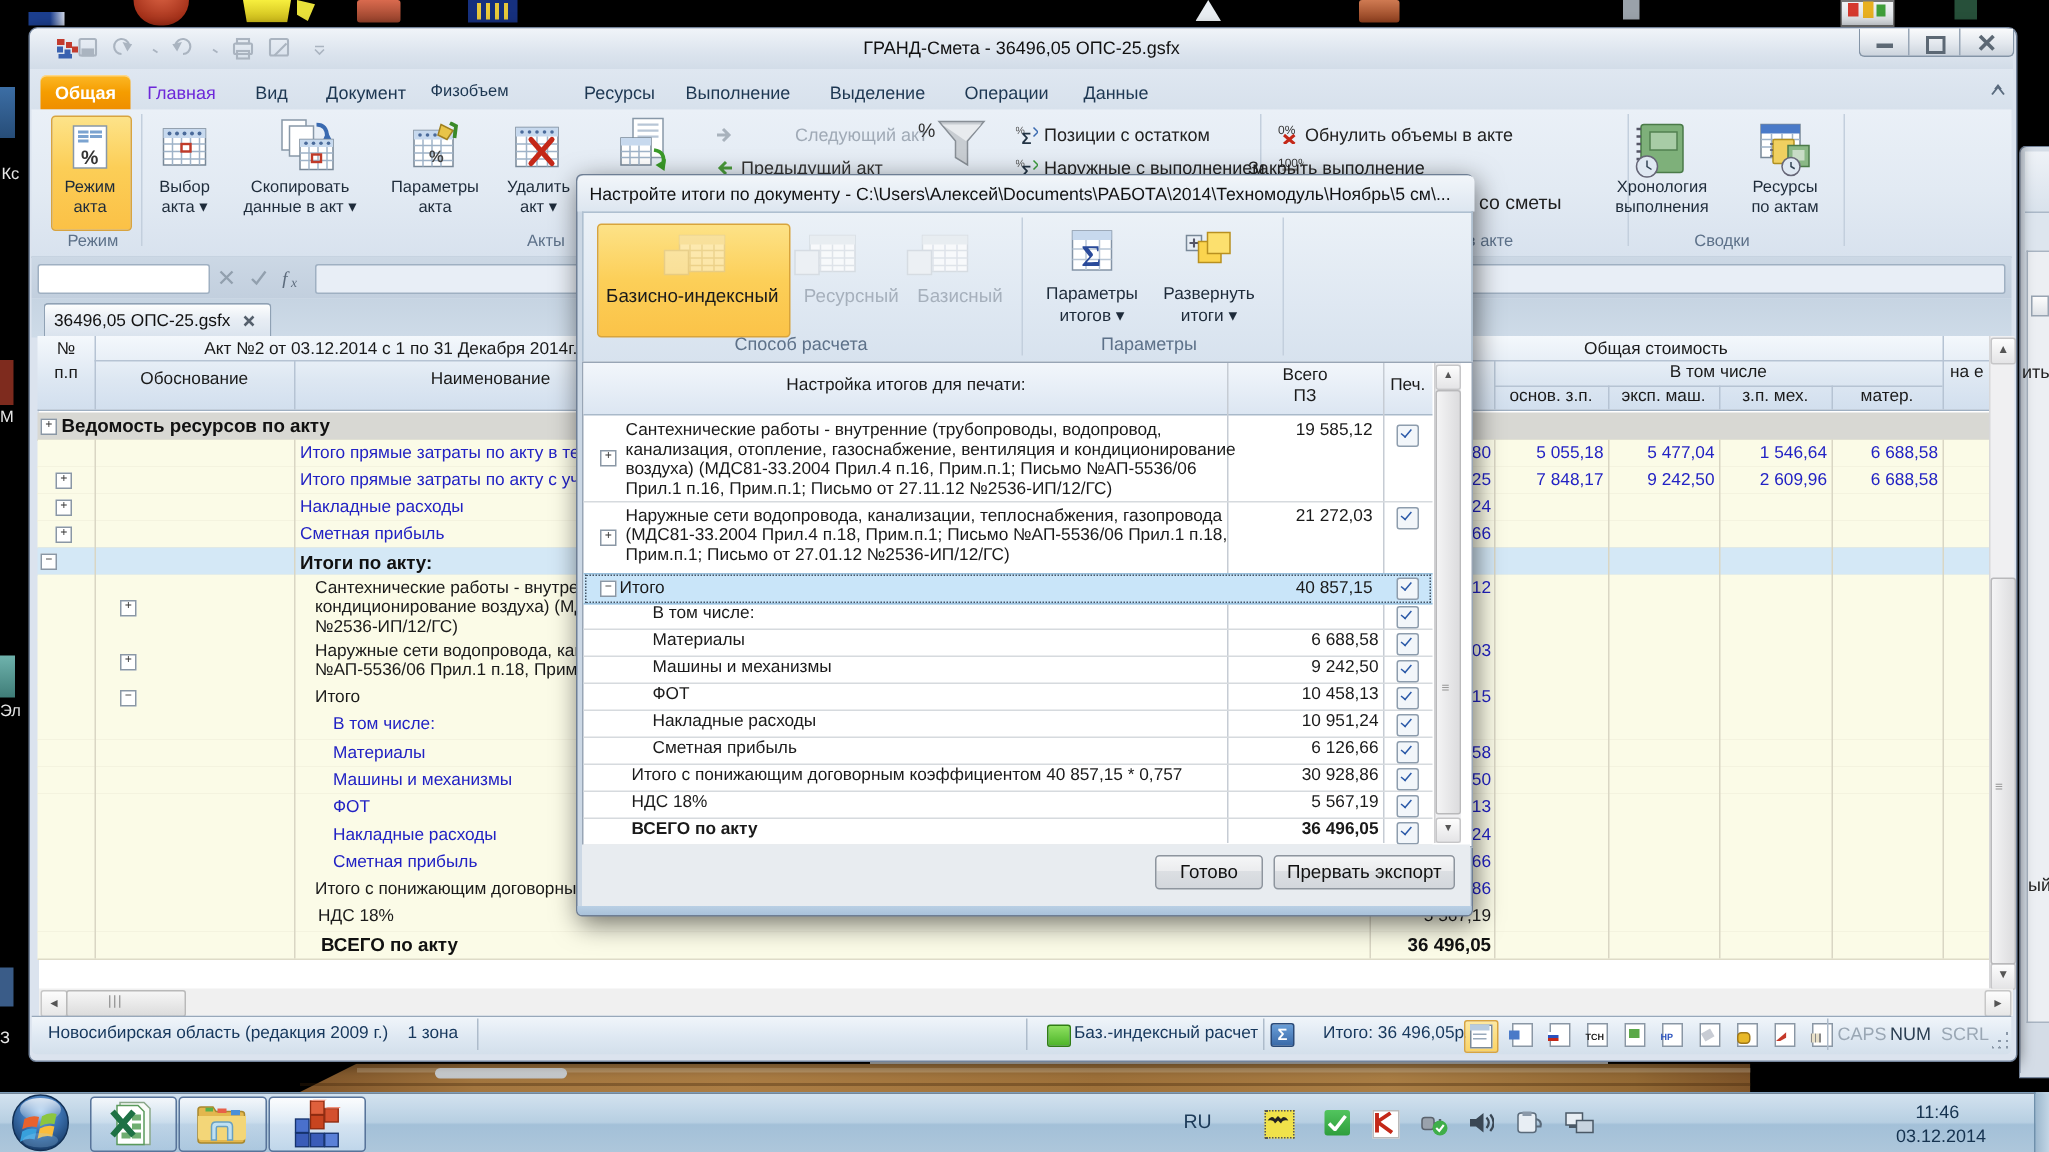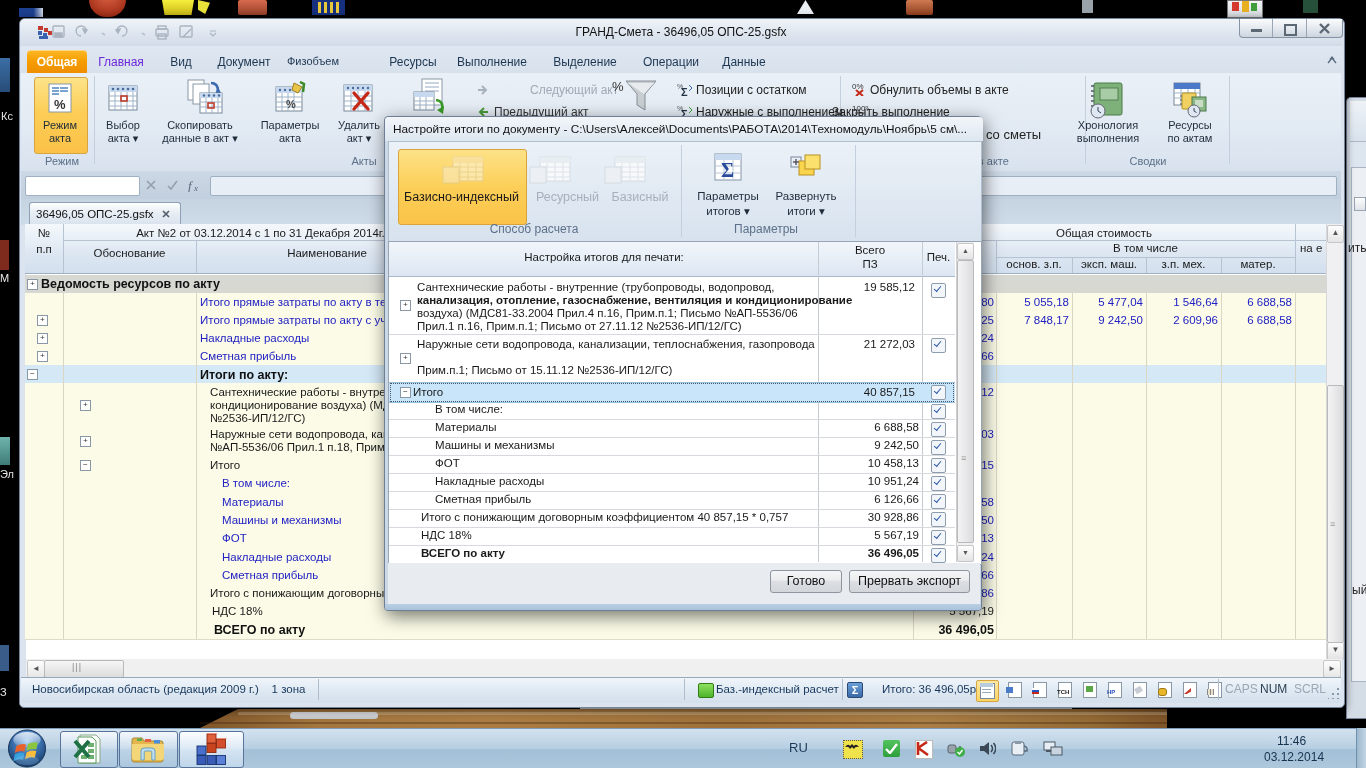--- a/index.html
+++ b/index.html
@@ -528,29 +528,30 @@
  <div class="tx" style="left:4px;top:134px;width:430px;text-align:center;font-size:11.5px;color:#1a1a1a;">Настройка итогов для печати:</div>
  <div class="tx" style="left:433px;top:127px;width:104px;text-align:center;font-size:11.5px;color:#1a1a1a;">Всего</div>
  <div class="tx" style="left:433px;top:141px;width:104px;text-align:center;font-size:11.5px;color:#1a1a1a;">ПЗ</div>
  <div class="tx" style="left:537px;top:134px;width:33px;text-align:center;font-size:11.5px;color:#1a1a1a;">Печ.</div>
  <div class="a" style="left:433px;top:125px;width:1px;height:320px;background:#c6ccd4;"></div>
  <div class="a" style="left:537px;top:125px;width:1px;height:320px;background:#c6ccd4;"></div>
 
  <div class="a" style="left:4px;top:159px;width:566px;height:58px;border-bottom:1px solid #d6dade;"></div>
  <div class="exp" style="left:15px;top:183px;">+</div>
  <div class="tx" style="left:32px;top:164px;font-size:11.5px;color:#1a1a1a;max-width:396px;">Сантехнические работы - внутренние (трубопроводы, водопровод,</div>
- <div class="tx" style="left:32px;top:177px;font-size:11.5px;color:#1a1a1a;font-weight:bold;">канализация, отопление, газоснабжение, вентиляция и кондиционирование</div>
+ <div class="tx" style="left:32px;top:177px;font-size:11.5px;color:#1a1a1a;">канализация, отопление, газоснабжение, вентиляция и кондиционирование</div>
  <div class="tx" style="left:32px;top:190px;font-size:11.5px;color:#1a1a1a;">воздуха) (МДС81-33.2004 Прил.4 п.16, Прим.п.1; Письмо №АП-5536/06</div>
  <div class="tx" style="left:32px;top:203px;font-size:11.5px;color:#1a1a1a;">Прил.1 п.16, Прим.п.1; Письмо от 27.11.12 №2536-ИП/12/ГС)</div>
  <div class="tx" style="left:430px;top:164px;width:100px;text-align:right;font-size:11.5px;color:#1a1a1a;">19 585,12</div>
  <div class="cb" style="left:546px;top:166px;"></div>
  <div class="a" style="left:4px;top:217px;width:566px;height:48px;border-bottom:1px solid #d6dade;"></div>
  <div class="exp" style="left:15px;top:236px;">+</div>
  <div class="tx" style="left:32px;top:221px;font-size:11.5px;color:#1a1a1a;">Наружные сети водопровода, канализации, теплоснабжения, газопровода</div>
- <div class="tx" style="left:32px;top:247px;font-size:11.5px;color:#1a1a1a;">Прим.п.1; Письмо от 15.11.12 №2536-ИП/12/ГС)</div>
+ <div class="tx" style="left:32px;top:234px;font-size:11.5px;color:#1a1a1a;">(МДС81-33.2004 Прил.4 п.18, Прим.п.1; Письмо №АП-5536/06 Прил.1 п.18,</div>
+ <div class="tx" style="left:32px;top:247px;font-size:11.5px;color:#1a1a1a;">Прим.п.1; Письмо от 27.01.12 №2536-ИП/12/ГС)</div>
  <div class="tx" style="left:430px;top:221px;width:100px;text-align:right;font-size:11.5px;color:#1a1a1a;">21 272,03</div>
  <div class="cb" style="left:546px;top:221px;"></div>
  <div class="a" style="left:4px;top:265px;width:566px;height:19px;background:#c9e5f9;border-top:1px solid #98bfdc;border-bottom:1px solid #98bfdc;outline:1px dotted #456;outline-offset:-2px;"></div>
  <div class="exp" style="left:15px;top:270px;">−</div>
  <div class="tx" style="left:28px;top:269px;font-size:11.5px;color:#1a1a1a;">Итого</div>
  <div class="tx" style="left:430px;top:269px;width:100px;text-align:right;font-size:11.5px;color:#1a1a1a;">40 857,15</div>
  <div class="cb" style="left:546px;top:268px;"></div>
  <div class="drow" style="top:284px;">
       <span style="left:46px;">В том числе:</span>
     </div>

